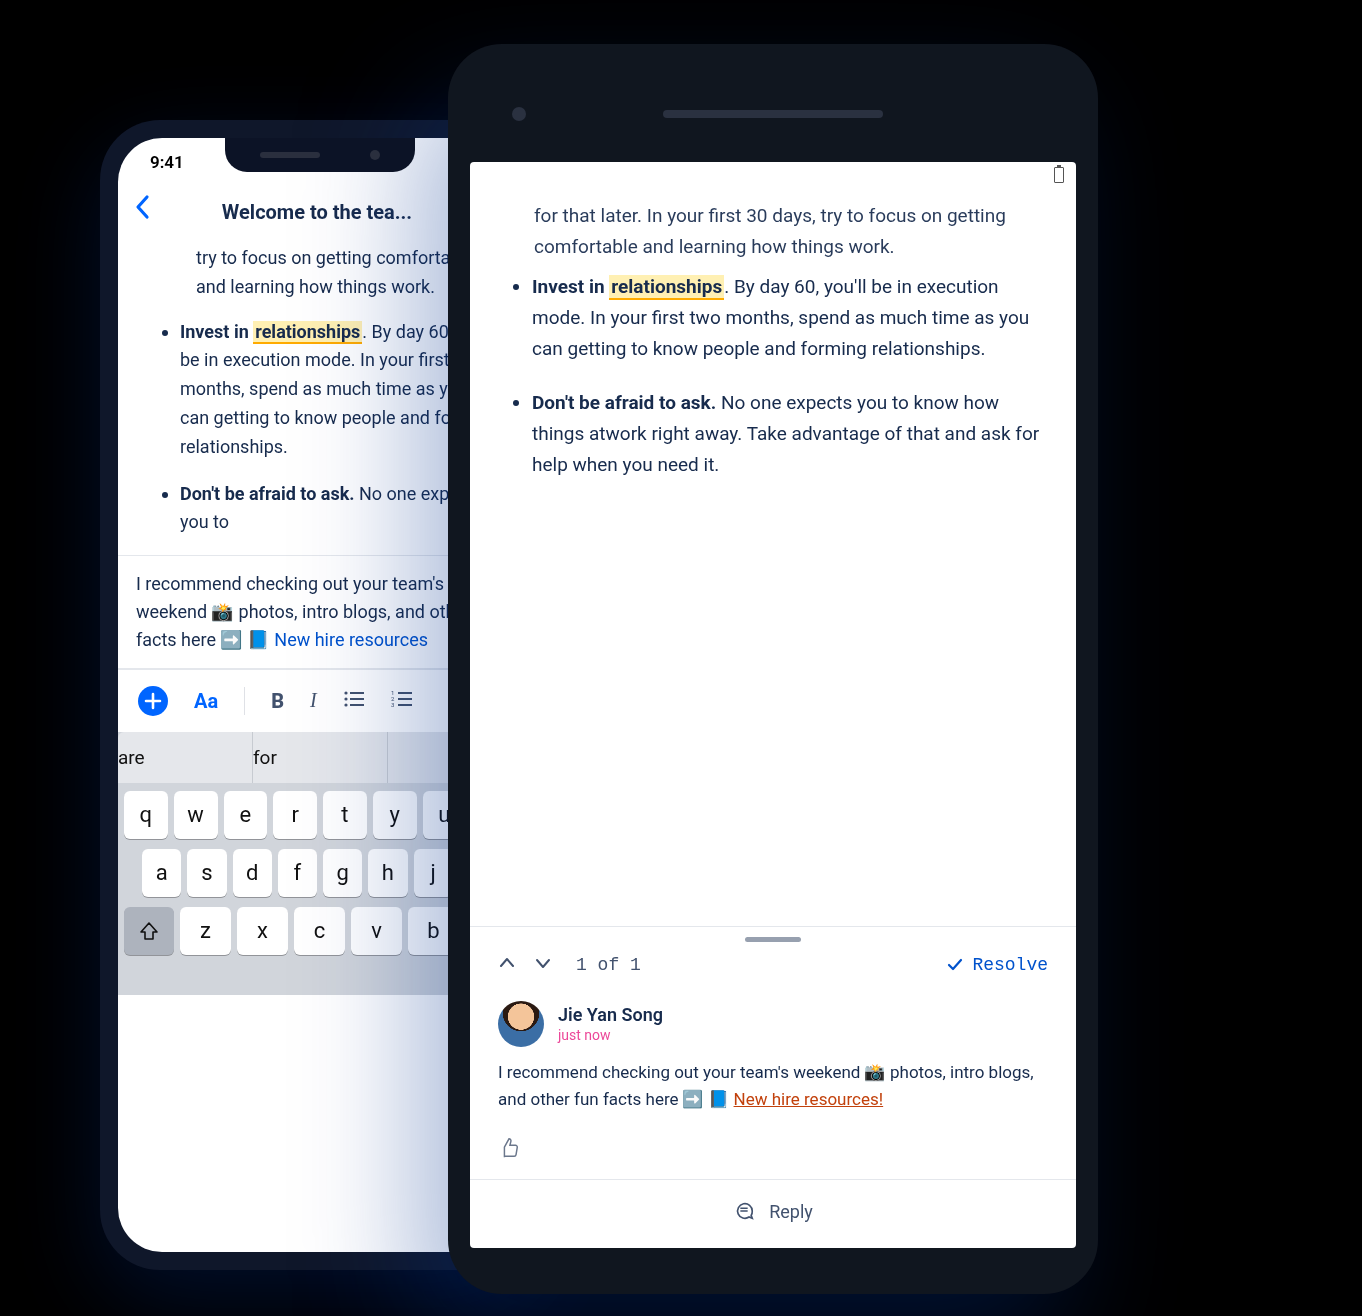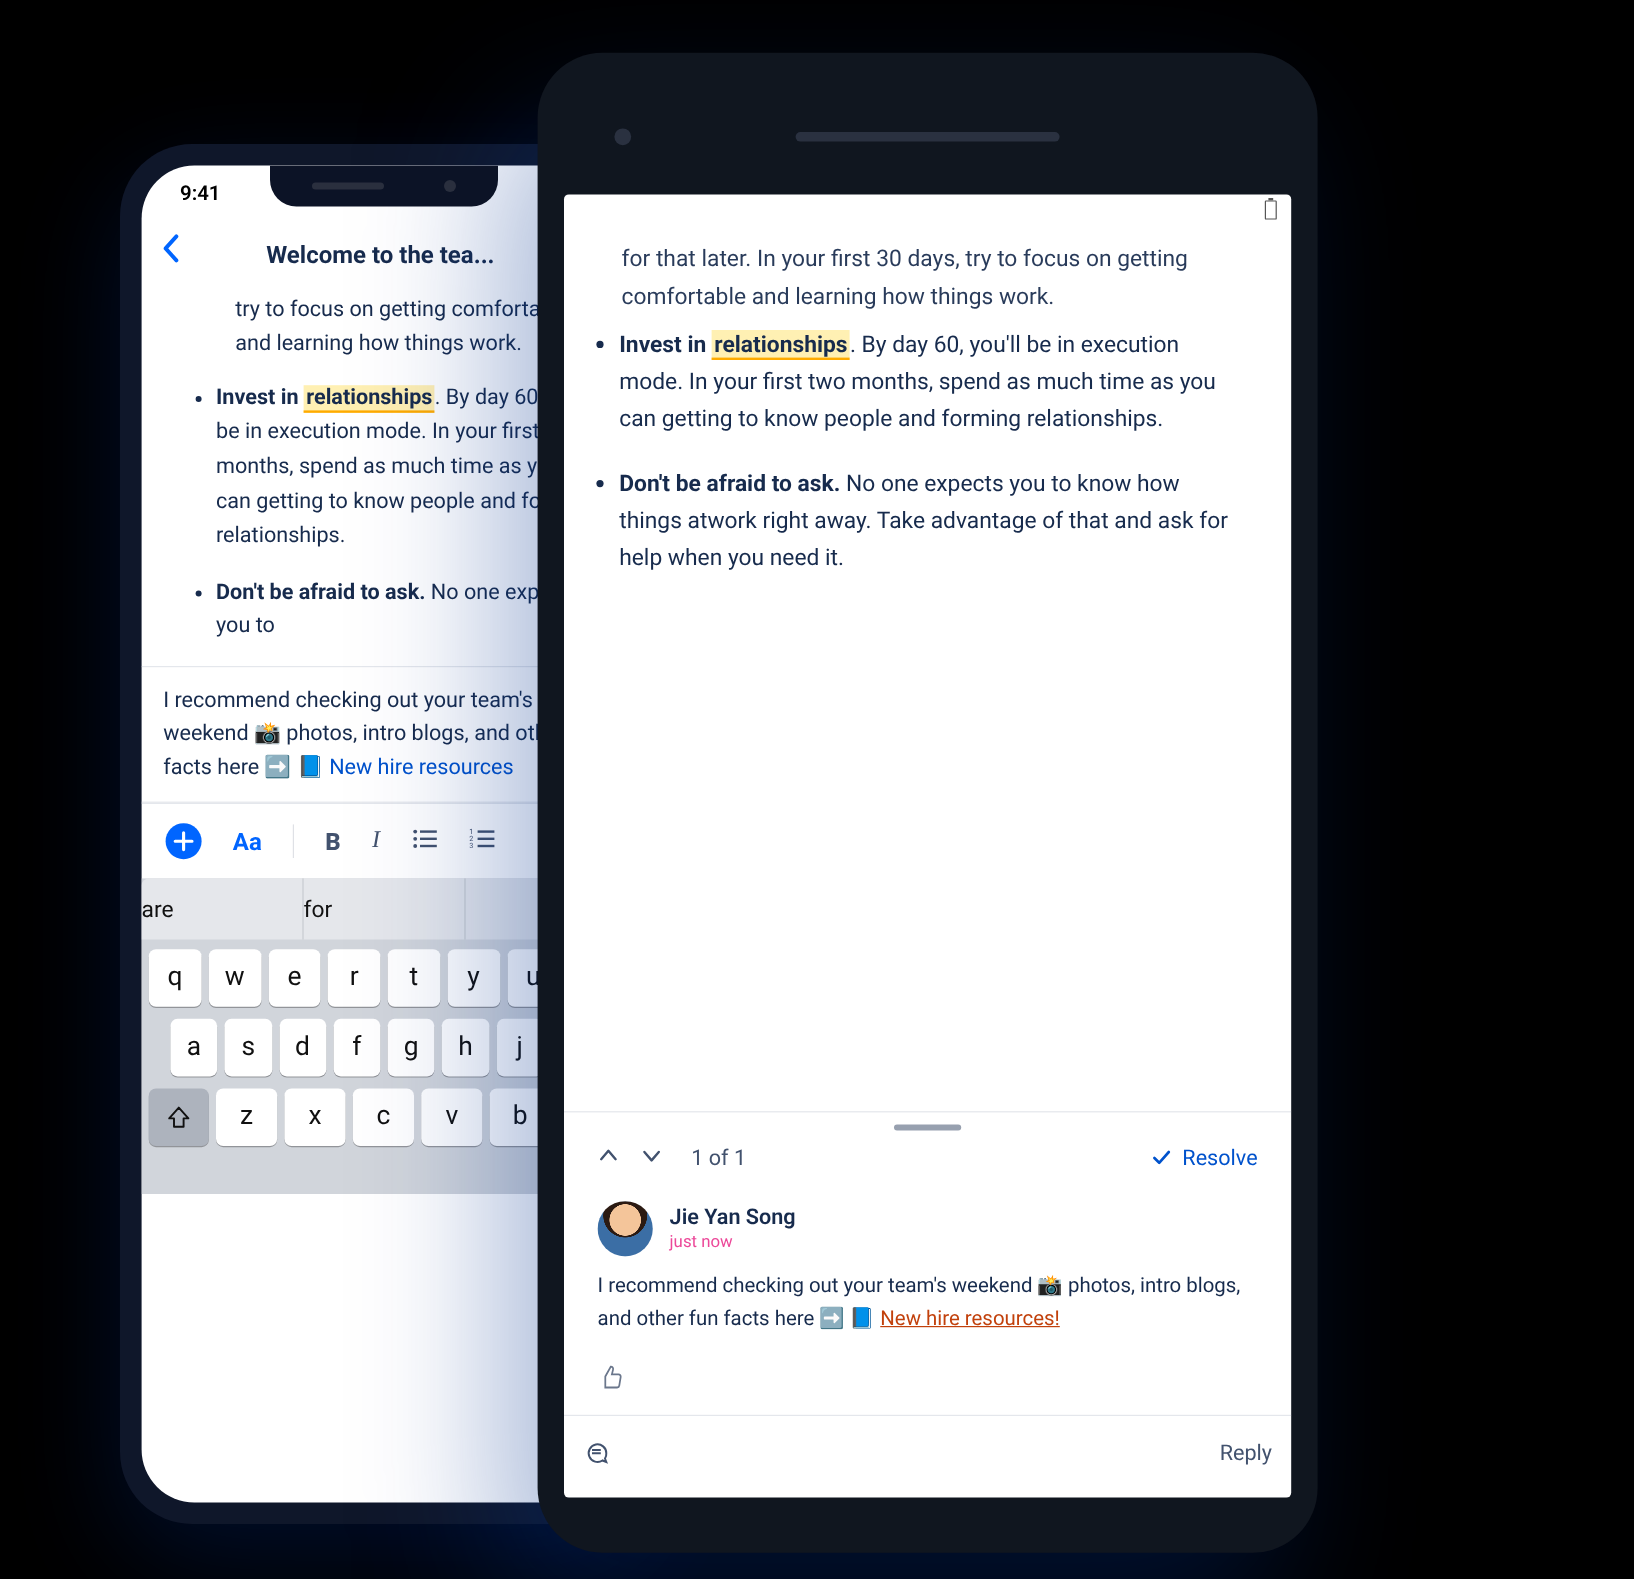--- a/index.html
+++ b/index.html
@@ -155,34 +155,34 @@
     background:#fff;border-radius:4px;height:calc(100% - 120px);
     overflow:hidden;position:relative;
     display:flex;flex-direction:column;
   }
   .and-status{
     height:26px;display:flex;justify-content:flex-end;align-items:center;padding:0 12px;
   }
   .batt{width:10px;height:16px;border:1.5px solid #555;border-radius:1px;position:relative;}
   .batt::after{content:"";position:absolute;top:-3px;left:2px;width:4px;height:2px;background:#555;}
   .and-content{
-    padding: 12px 36px 20px 20px;
+    padding: 12px 36px 20px 36px;
     color:#172B4D;font-size:19px;line-height:1.65;
     overflow:hidden;
   }
   .and-content .cutoff{color:#172B4D;opacity:.92;margin-bottom:8px;margin-left:28px;}
   .and-content ul{list-style:disc;padding-left:26px;}
   .and-content li{margin-bottom:22px;}
   .spacer-flex{flex:1;}
   .and-divider{height:1px;background:#e4e7ec;}
   .drag-handle-wrap{display:flex;justify-content:center;padding:10px 0 4px;}
   .drag-handle{width:56px;height:5px;background:#97a0af;border-radius:3px;}
   .comment-nav{
     display:flex;align-items:center;padding:8px 28px 18px 28px;gap:18px;
-    color:#42526E;font-size:18px;
+    color:#42526E;font-size:18px;font-family:Liberation Mono, monospace;
   }
   .chev{width:18px;height:18px;}
   .comment-nav .count{margin-left:6px;}
   .comment-nav .sp{flex:1;}
   .resolve{color:#0052CC;display:flex;align-items:center;gap:8px;}
   .comment-body{
     padding: 6px 28px 14px 28px;
   }
   .commenter{display:flex;gap:14px;align-items:center;margin-bottom:12px;}
   .avatar{
@@ -193,21 +193,21 @@
     background-color:#3b6ea5;
   }
   .commenter-name{font-weight:600;color:#172B4D;font-size:18px;}
   .commenter-time{color:#ec4899;font-size:14px;margin-top:2px;}
   .comment-text{color:#172B4D;font-size:17px;line-height:1.6;}
   .link-underline{color:#c2410c;text-decoration:underline;}
   .like-row{padding:10px 28px 16px;}
   .thumb{width:22px;height:22px;stroke:#6B778C;fill:none;stroke-width:1.6;}
   .reply-bar{
     border-top:1px solid #e4e7ec;
-    display:flex;align-items:center;justify-content:space-between;gap:14px;
+    display:flex;align-items:center;justify-content:center;gap:14px;
     padding:20px 16px 26px;color:#42526E;font-size:18px;
   }
   .reply-ic{width:22px;height:22px;stroke:#42526E;fill:none;stroke-width:1.8;}
 
   b{font-weight:700;}
 </style>
 </head>
 <body>
 
 <div class="iphone">

